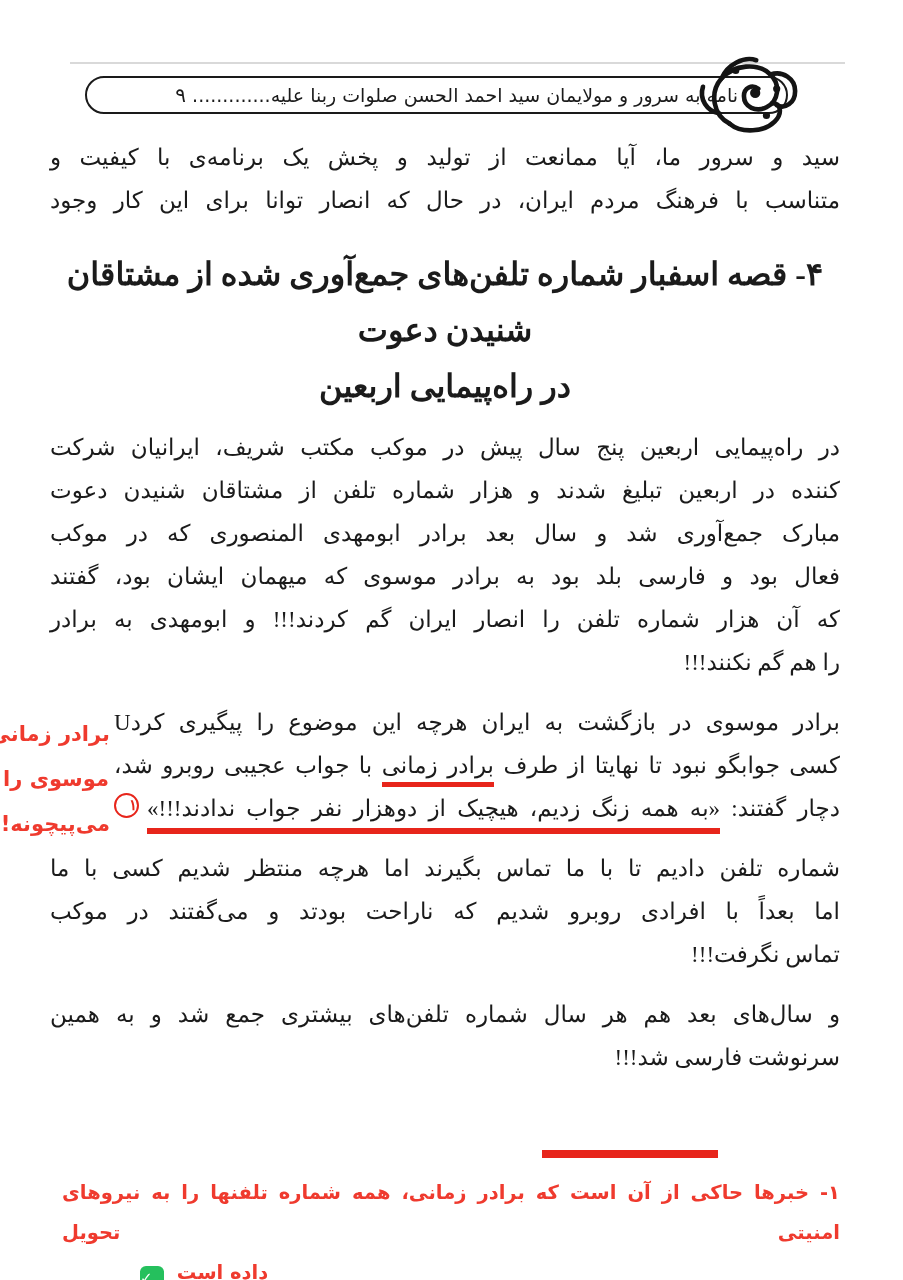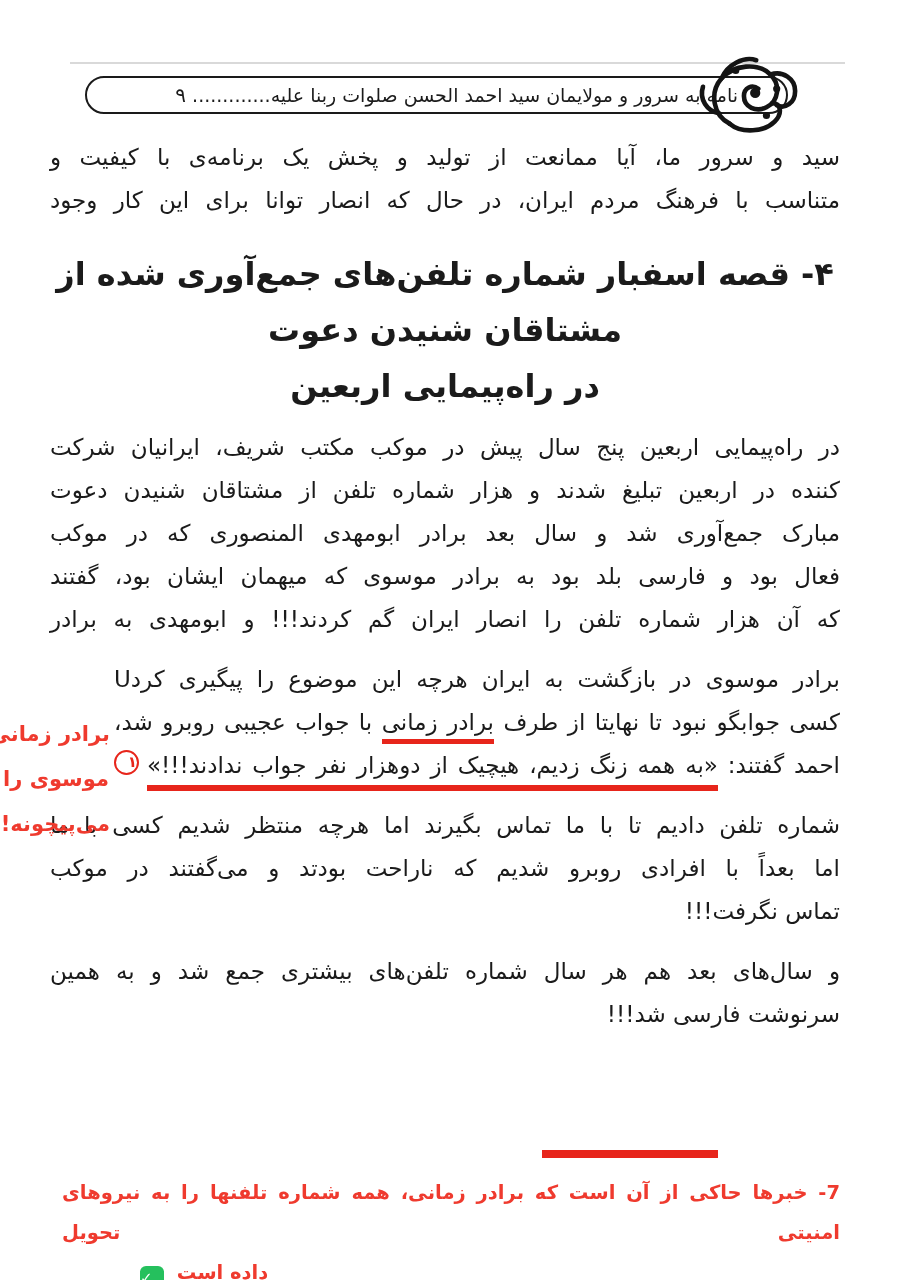--- a/index.html
+++ b/index.html
@@ -31,21 +31,21 @@
     display:flex;align-items:center;
     padding:0 48px 0 58px;
   }
   .header-text{font-size:19px;white-space:nowrap;letter-spacing:0;}
   .header-text .dots{letter-spacing:1px;}
   .header-text .pagenum{font-size:20px;}
   .flourish{position:absolute;top:52px;left:688px;width:118px;height:86px;}
 
   
   .content{position:absolute;top:136px;right:63px;width:790px;}
-  .para{font-size:23px;line-height:43px;margin:0 0 17px 0;}
+  .para{font-size:23px;line-height:43px;margin:0 0 17px 0;font-family:Liberation Serif, serif;}
   .para .line{text-align:justify;text-align-last:justify;}
   .para .line.last{text-align:right;text-align-last:right;}
   .para.heading{font-weight:bold;font-size:32px;line-height:56px;margin:24px 0 12px 0;}
   .para.heading .line{text-align:center;text-align-last:center;}
   .para.indent{margin-left:0;margin-right:0;width:726px;}
 
   .redline{border-bottom:5px solid var(--red);padding-bottom:4px;}
   .redline.long{border-bottom:6px solid var(--red);padding-bottom:7px;}
 
   .fn-marker{
@@ -113,25 +113,26 @@
       <div class="para heading">
         <div class="line"><span>۴- قصه اسفبار شماره تلفن‌های جمع‌آوری شده از مشتاقان شنیدن دعوت</span></div>
         <div class="line"><span>در راه‌پیمایی اربعین</span></div>
       </div>
       <div class="para">
         <div class="line"><span>در راه‌پیمایی اربعین پنج سال پیش در موکب مکتب شریف، ایرانیان شرکت</span></div>
         <div class="line"><span>کننده در اربعین تبلیغ شدند و هزار شماره تلفن از مشتاقان شنیدن دعوت</span></div>
         <div class="line"><span>مبارک جمع‌آوری شد و سال بعد برادر ابومهدی المنصوری که در موکب</span></div>
         <div class="line"><span>فعال بود و فارسی بلد بود به برادر موسوی که میهمان ایشان بود، گفتند</span></div>
         <div class="line"><span>که آن هزار شماره تلفن را انصار ایران گم کردند!!! و ابومهدی به برادر</span></div>
+        <div class="line last"><span>را هم گم نکنند!!!</span></div>
       </div>
       <div class="para indent">
         <div class="line"><span>برادر موسوی در بازگشت به ایران هرچه این موضوع را پیگیری کردU</span></div>
         <div class="line"><span>کسی جوابگو نبود تا نهایتا از طرف </span><span class="redline">برادر زمانی</span><span> با جواب عجیبی روبرو شد،</span></div>
-        <div class="line"><span>احمد گفتند: </span><span class="redline long">«به همه زنگ زدیم، هیچیک از دوهزار نفر جواب ندادند!!!»</span><span class="fn-marker">۱</span></div>
+        <div class="line"><span>دچار گفتند: </span><span class="redline long">«به همه زنگ زدیم، هیچیک از دوهزار نفر جواب ندادند!!!»</span><span class="fn-marker">۱</span></div>
       </div>
       <div class="para">
         <div class="line"><span>شماره تلفن دادیم تا با ما تماس بگیرند اما هرچه منتظر شدیم کسی با ما</span></div>
         <div class="line"><span>اما بعداً با افرادی روبرو شدیم که ناراحت بودتد و می‌گفتند در موکب</span></div>
         <div class="line last"><span>تماس نگرفت!!!</span></div>
       </div>
       <div class="para">
         <div class="line"><span>و سال‌های بعد هم هر سال شماره تلفن‌های بیشتری جمع شد و به همین</span></div>
         <div class="line last"><span>سرنوشت فارسی شد!!!</span></div>
       </div>
@@ -139,18 +140,18 @@
 
   <aside class="margin-note" id="marginNote">
       <div>برادر زمانی،</div>
       <div>موسوی را</div>
       <div>می‌پیچونه!</div>
     </aside>
 
   <div class="footnote">
     <div class="foot-sep"></div>
     <div class="foot-lines" id="footnoteLines">
-        <div class="line"><span>7- خبرها حاکی از آن است که برادر زمانی، همه شماره تلفنها را به نیروهای امنیتی تحویل</span></div>
+        <div class="line"><span>۱- خبرها حاکی از آن است که برادر زمانی، همه شماره تلفنها را به نیروهای امنیتی تحویل</span></div>
         <div class="line last"><span>داده است </span><span class="check">✓</span></div>
       </div>
   </div>
 
 </div>
 
 </body></html>

